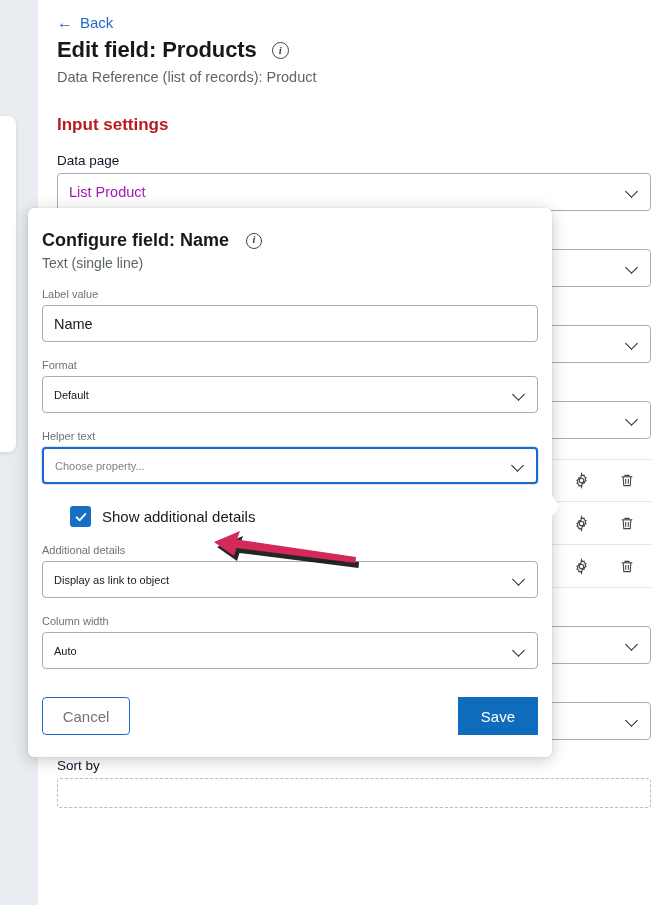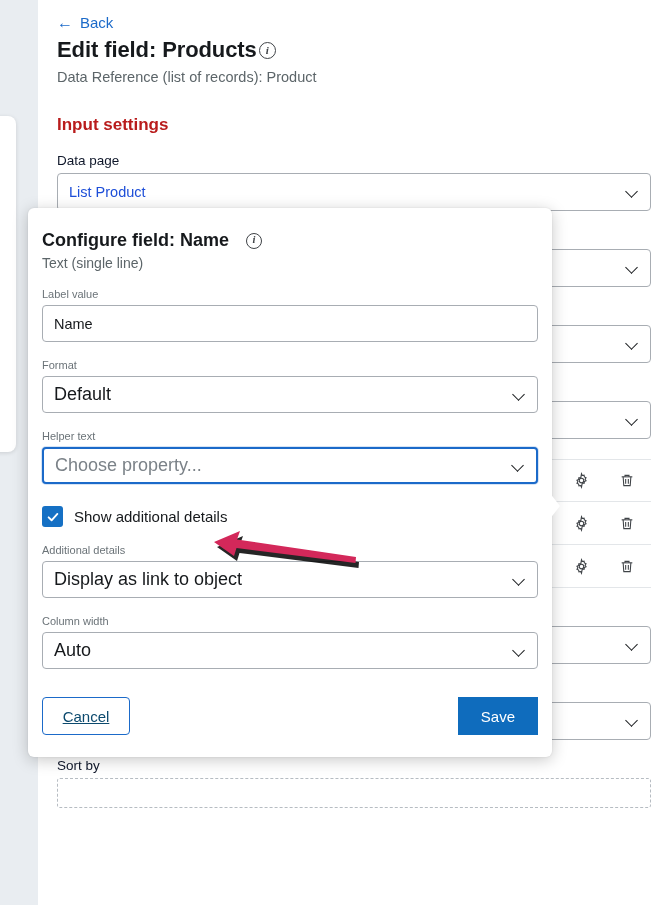--- a/index.html
+++ b/index.html
@@ -57,21 +57,21 @@
     font-size: 15px;
     margin-top: 14px;
     cursor: pointer;
     width: fit-content;
   }
   .back-arrow { font-size: 16px; line-height: 1; }
 
   .page-title {
     display: flex;
     align-items: center;
-    gap: 2px;
+    gap: 15px;
     font-size: 22px;
     font-weight: bold;
     color: #16191c;
     margin-top: 6px;
     letter-spacing: -0.1px;
   }
 
   .info-circle {
     display: inline-flex;
     align-items: center;
@@ -112,21 +112,21 @@
   .sel {
     position: relative;
     height: 38px;
     border: 1px solid #a8adb3;
     border-radius: 4px;
     background: #fff;
     display: flex;
     align-items: center;
     padding: 0 34px 0 11px;
     font-size: 14.5px;
-    color: #1d4ed8;
+    color: #a21caf;
     cursor: pointer;
   }
 
   .chev {
     position: absolute;
     right: 12px;
     top: 50%;
     width: 11px; height: 11px;
     margin-top: -6px;
     pointer-events: none;
@@ -220,37 +220,38 @@
 
   .m-sel {
     position: relative;
     height: 37px;
     border: 1px solid #a8adb3;
     border-radius: 4px;
     background: #fff;
     display: flex;
     align-items: center;
     padding: 0 34px 0 11px;
-    font-size: 18px;
+    font-size: 11px;
     color: #16191c;
     cursor: pointer;
   }
   .m-sel.focused {
     border: 2px solid #1b6ac9;
     box-shadow: 0 0 0 1px rgba(27,106,201,0.18);
   }
   .m-sel.placeholder { color: #7b8288; }
 
   
   .cb-row {
     display: flex;
     align-items: center;
     gap: 11px;
     margin-top: 22px;
     position: relative;
+    margin-left: 28px;
   }
   .cb {
     width: 21px; height: 21px;
     background: #1570c4;
     border-radius: 3px;
     display: inline-flex;
     align-items: center;
     justify-content: center;
     cursor: pointer;
     flex: none;
@@ -278,26 +279,25 @@
     align-items: center;
     justify-content: space-between;
     margin-top: 28px;
   }
   .btn-secondary {
     height: 38px;
     min-width: 88px;
     border: 1px solid #1b6ac9;
     border-radius: 4px;
     background: #fff;
-    color: #0c4a6e;
+    color: #737373;
     font-size: 15px;
     font-family: "Liberation Sans", sans-serif;
     cursor: pointer;
     padding: 0 18px;
-    text-decoration: underline;
   }
   .btn-primary {
     height: 38px;
     min-width: 72px;
     border: 1px solid #0f6cbd;
     border-radius: 0;
     background: #0f6cbd;
     color: #ffffff;
     font-size: 15px;
     font-family: "Liberation Sans", sans-serif;

